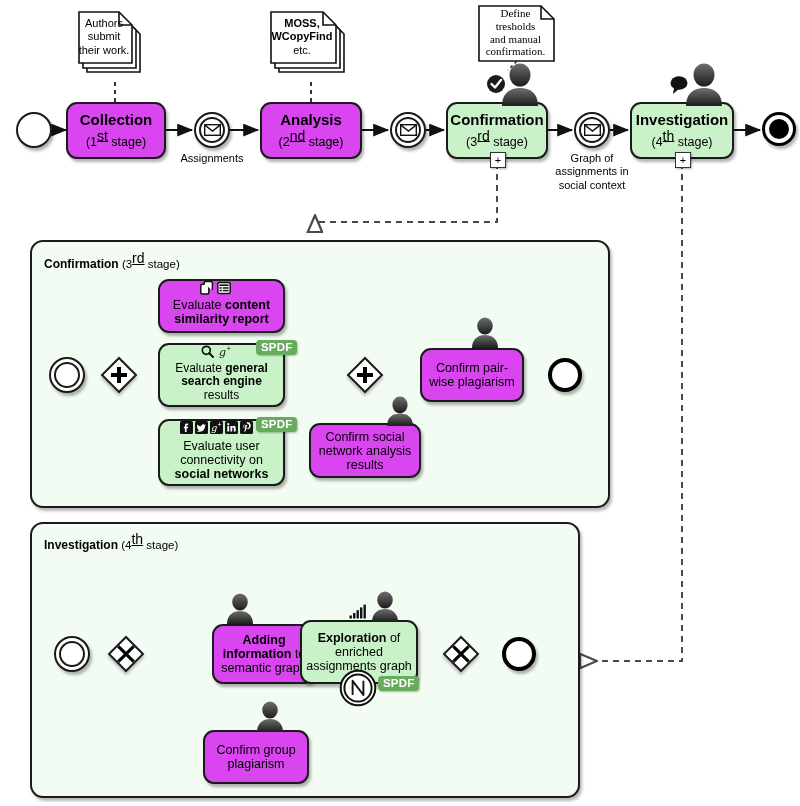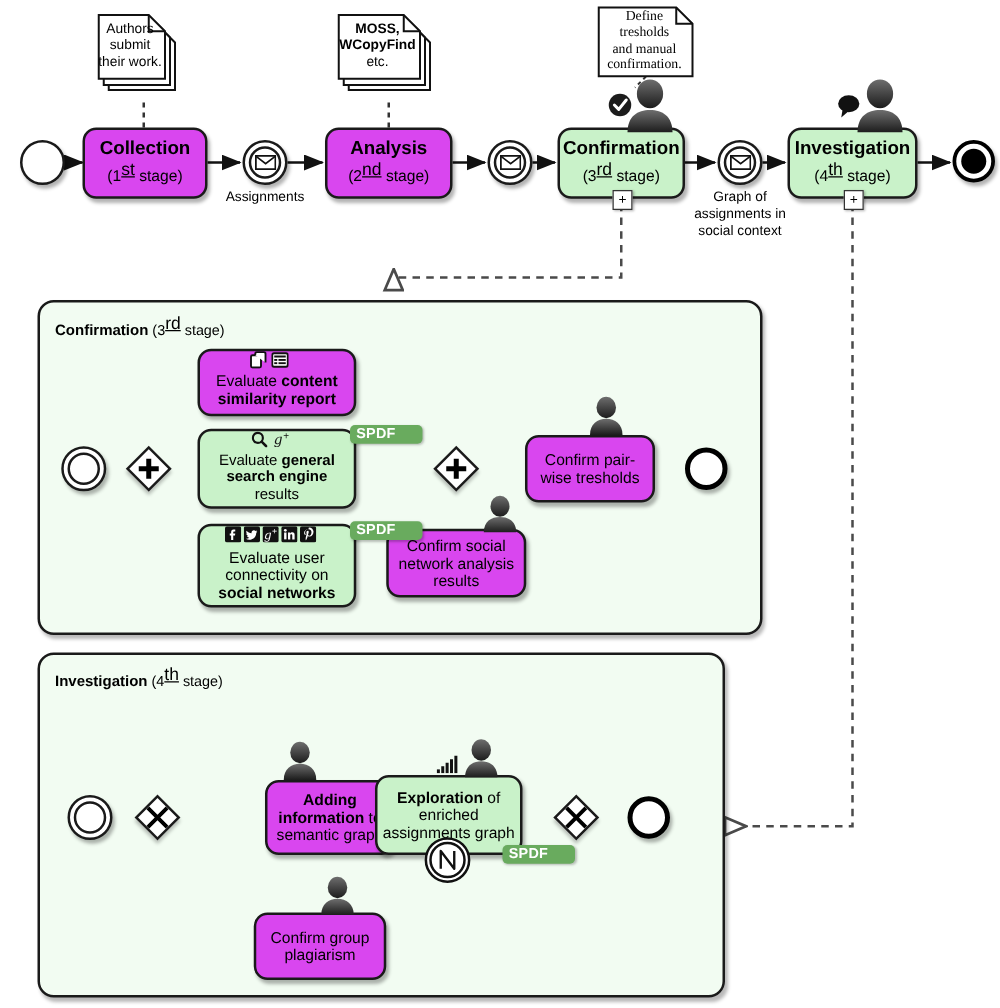--- a/index.html
+++ b/index.html
@@ -54,22 +54,22 @@
   .doc-label{position:absolute;left:0;top:0;width:100%;height:100%;
      display:flex;flex-direction:column;align-items:center;justify-content:center;
      font-size:11px;line-height:1.2;text-align:center;color:#000;z-index:3;}
   .doc-label b{font-weight:bold;}
 
   
   .lbl{position:absolute;font-size:11px;color:#000;text-align:center;line-height:1.22;}
 
   
   .spdf{position:absolute;background:#69ab5e;color:#fff;font-weight:bold;
-        font-size:11.5px;border-radius:4px;padding:1px 22px 2px 5px;letter-spacing:.2px;
-        box-shadow:1px 1px 2px rgba(0,0,0,.25);z-index:6;margin-left:24px;}
+        font-size:11.5px;border-radius:4px;padding:1px 5px 2px 5px;letter-spacing:.2px;
+        box-shadow:1px 1px 2px rgba(0,0,0,.25);z-index:6;}
 
   
   .person{position:absolute;z-index:5;}
   .marker-plus{position:absolute;width:14px;height:14px;border:1px solid #333;background:#fff;
      z-index:7;box-shadow:1px 1px 2px rgba(0,0,0,.3);
      display:flex;align-items:center;justify-content:center;font-size:11px;line-height:1;color:#000;}
   .icorow{position:absolute;display:flex;gap:3px;align-items:center;z-index:6;}
   .neo{position:absolute;z-index:6;}
 </style>
 </head>
@@ -387,21 +387,21 @@
 
   <div class="node gw" style="left:352px;top:362px;width:26px;height:26px;">
     <div class="gw-inner">
       <svg width="20" height="20" viewBox="0 0 20 20">
         <path d="M8,2 h4 v6 h6 v4 h-6 v6 h-4 v-6 h-6 v-4 h6 z" fill="#000"></path>
       </svg>
     </div>
   </div>
 
   <div class="node task" style="left:420px;top:348px;width:104px;height:54px;font-size:12.5px;">
-    <div class="tl">Confirm pair-wise tresholds</div>
+    <div class="tl">Confirm pair-wise plagiarism</div>
   </div>
   <div class="person" style="left:464px;top:316px;">
     <svg width="42" height="32" viewBox="0 0 42 32">
       <defs>
           <linearGradient id="pg4" x1="0" y1="0" x2="0" y2="1">
         <stop offset="0" stop-color="#6e6e6e"></stop>
             <stop offset="1" stop-color="#1c1c1c"></stop>
           </linearGradient>
         </defs>
       <ellipse cx="21" cy="10" rx="7.8" ry="8.6" fill="url(#pg4)"></ellipse>

